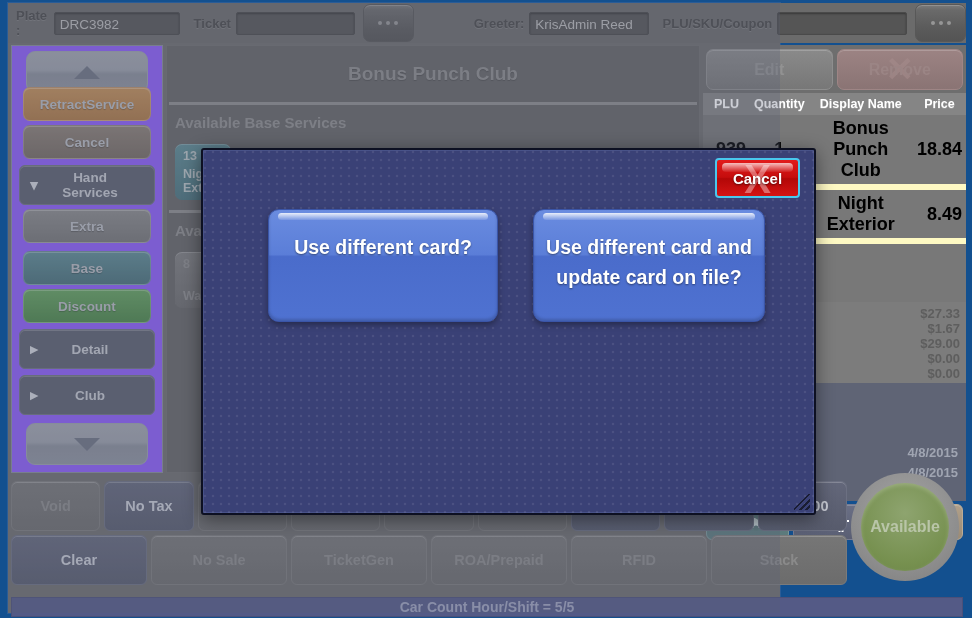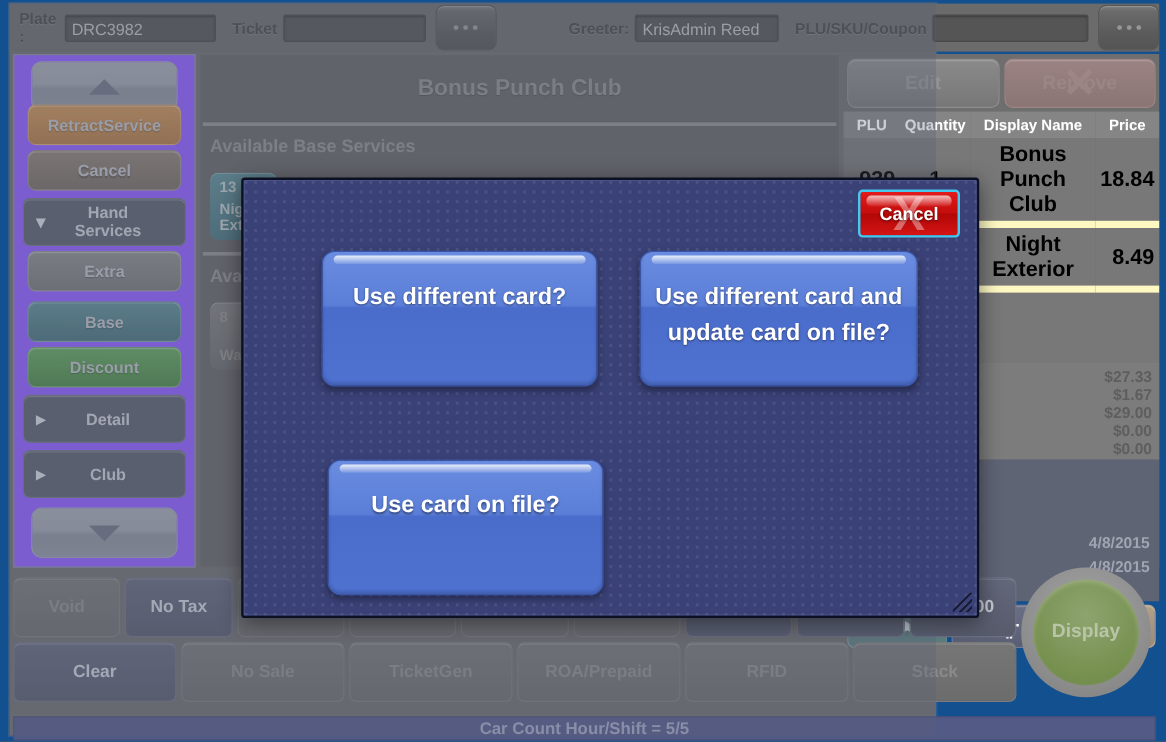--- a/index.html
+++ b/index.html
@@ -439,21 +439,21 @@
             <span>ROA/Prepaid</span>
           </div>
           <div class="bb bb-dim">
             <span>RFID</span>
           </div>
           <div class="bb bb-dim">
             <span>Stack</span>
           </div>
         </div>
       <div class="finalize">
-        <div class="in">Display</div>
+        <div class="in">Available</div>
       </div>
     </div>
 
     <div class="statusbar">
       <span>Car Count Hour/Shift = 5/5</span>
     </div>
 
     <div class="scrim"></div>
 
     <div class="modal">
@@ -462,21 +462,18 @@
         <span class="bigx">X</span>
         <span class="lb">Cancel</span>
       </div>
 
       <div class="m-btn" id="m-btn-1">
         <span>Use different card?</span>
       </div>
       <div class="m-btn" id="m-btn-2">
         <span>Use different card and update card on file?</span>
       </div>
-      <div class="m-btn" id="m-btn-3">
-        <span>Use card on file?</span>
-      </div>
 
       <div class="grip"></div>
     </div>
 
   </div>
 </div>
 
 </body></html>

